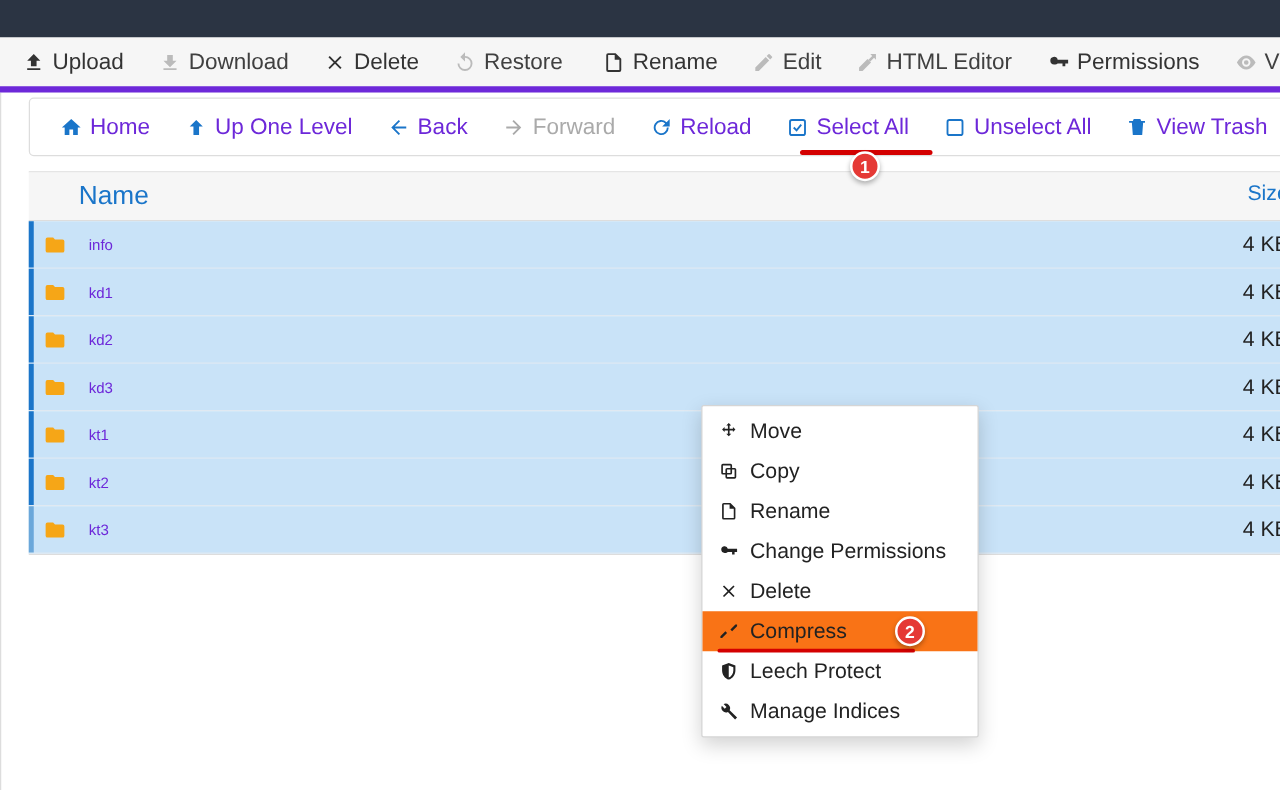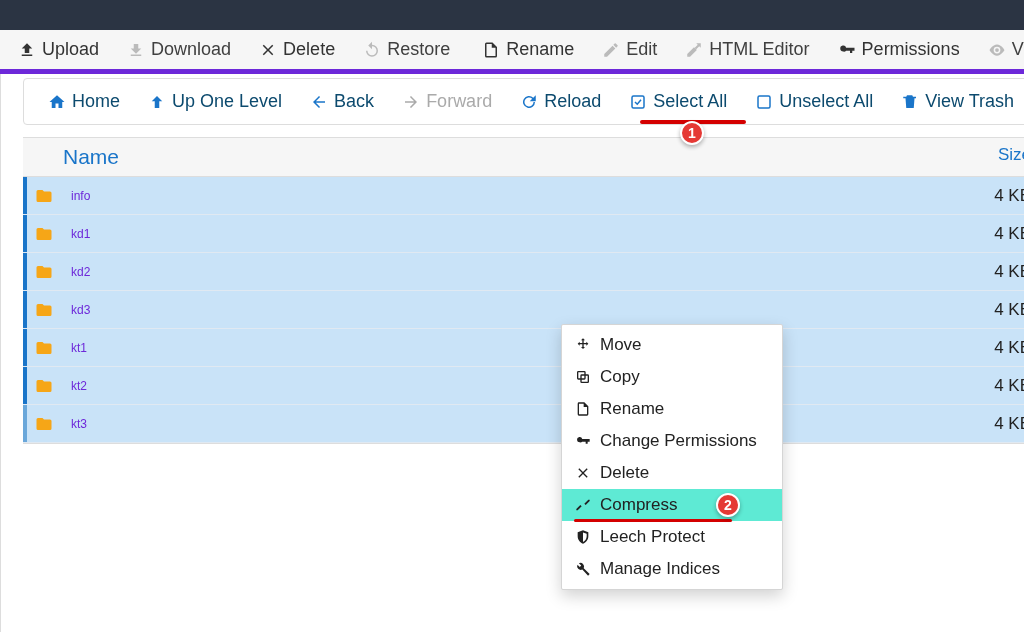--- a/index.html
+++ b/index.html
@@ -63,21 +63,21 @@
     padding: 8px 10px;
     gap: 0;
     margin-right: 2px;
     position: relative;
   }
   .nav-btn {
     display: flex;
     align-items: center;
     gap: 6px;
     font-size: 18px;
-    color: #0c4a6e;
+    color: #6d28d9;
     padding: 4px 14px;
     cursor: pointer;
     white-space: nowrap;
   }
   .nav-btn.disabled { color: #aaa; }
   .nav-btn .ico { width: 18px; height: 18px; display:flex; align-items:center; justify-content:center; }
   .nav-btn .ico svg { width: 18px; height: 18px; }
 
   .red-underline {
     position: absolute;
@@ -153,21 +153,21 @@
   .ctx-item {
     display: flex;
     align-items: center;
     gap: 8px;
     padding: 6px 12px;
     font-size: 17px;
     color: #222;
     cursor: pointer;
     position: relative;
   }
-  .ctx-item.highlight { background: #5eead4; }
+  .ctx-item.highlight { background: #f97316; }
   .ctx-item .ico { width: 18px; height:18px; display:flex;align-items:center;justify-content:center; }
   .ctx-item .ico svg { width: 16px; height: 16px; }
   .ctx-red {
     position: absolute; left: 12px; right: 50px; bottom: -1px; height: 3px; background: #d40000; border-radius: 2px;
   }
   .anno2 { position: absolute; right: 42px; top: 4px; }
 
   svg.folder-ico { fill: #f6a617; }
 </style>
 </head>

